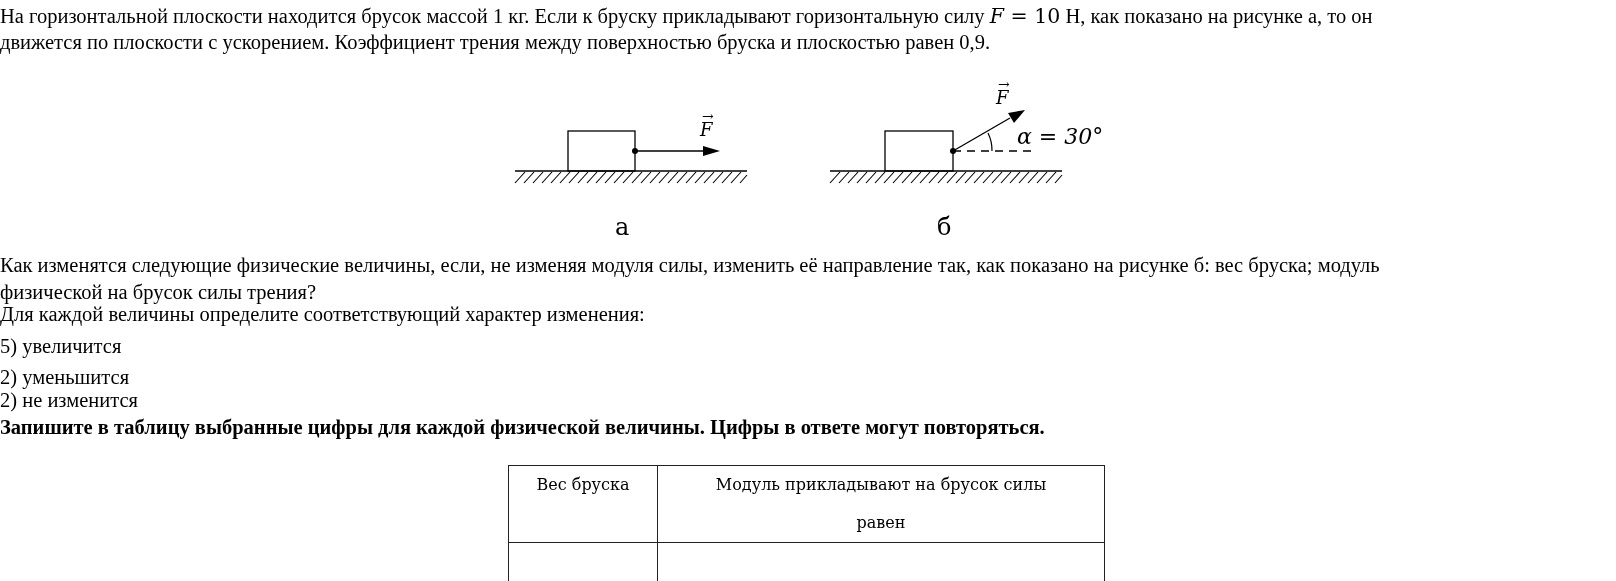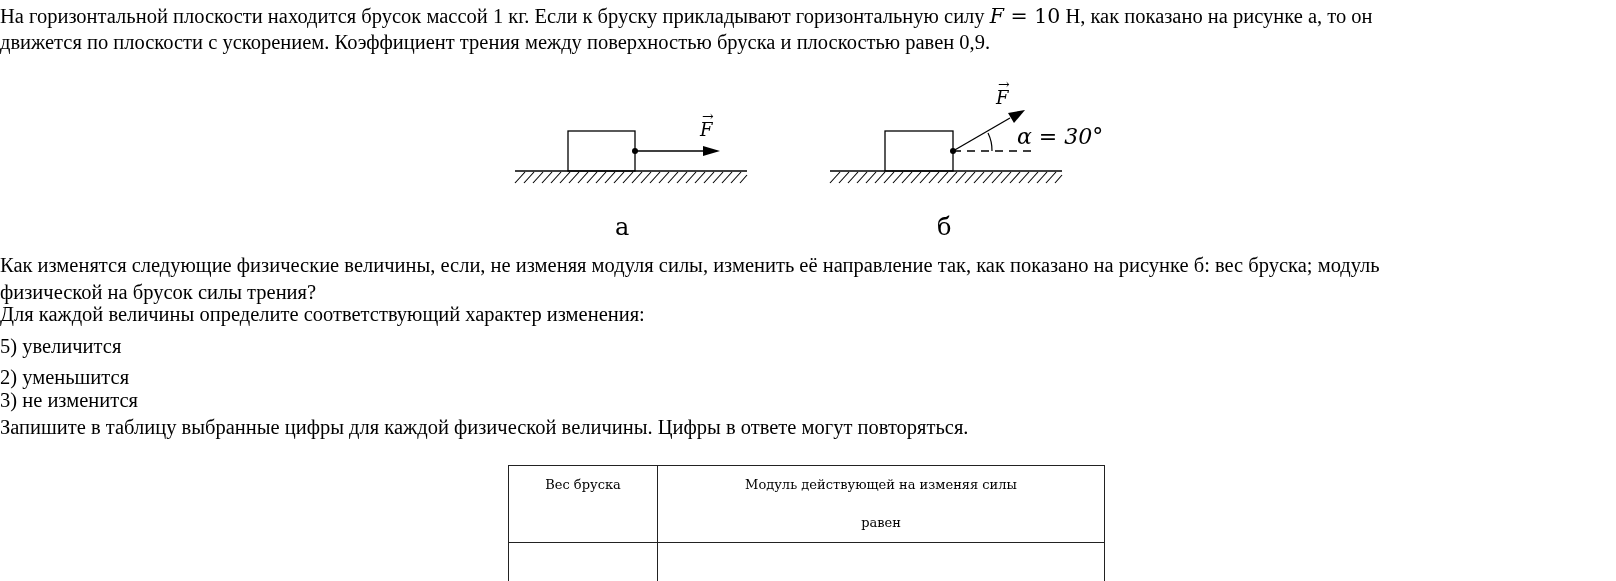--- a/index.html
+++ b/index.html
@@ -4,21 +4,21 @@
 <style>
   html, body { margin:0; padding:0; background:#ffffff; }
   body { width:1616px; height:581px; position:relative; overflow:hidden; color:#000;
          font-family:"Liberation Serif", serif; }
   .p { position:absolute; left:0; font-size:20.5px; line-height:26px; white-space:nowrap; margin:0; }
   .math { font-family:"DejaVu Serif", serif; font-style:italic; }
   .mathup { font-family:"DejaVu Serif", serif; font-style:normal; }
   .figure { position:absolute; }
   .caption { position:absolute; font-size:24px; font-family:"DejaVu Serif", serif; }
   table.answer { position:absolute; left:508px; top:465px; border-collapse:collapse;
-                 font-family:"DejaVu Serif", serif; font-size:13px; }
+                 font-family:"DejaVu Serif", serif; font-size:16px; }
   table.answer td { border:1.4px solid #222; text-align:center; vertical-align:top; padding:0 12px; line-height:38px; }
 </style>
 </head>
 <body>
 
 <p class="p" style="top:3px;"><span>На горизонтальной плоскости находится брусок массой 1 кг. Если к бруску прикладывают горизонтальную силу </span><span class="math">F</span><span class="mathup"> = 10</span><span> Н, как показано на рисунке а, то он</span></p>
 <p class="p" style="top:29px;">движется по плоскости с ускорением. Коэффициент трения между поверхностью бруска и плоскостью равен 0,9.</p>
 
 <svg class="figure" style="left:510px; top:100px;" width="250" height="90" viewBox="0 0 250 90">
   <rect x="58" y="31" width="67" height="40" fill="none" stroke="#000" stroke-width="1.3"></rect>
@@ -103,29 +103,29 @@
   <span class="math">F</span>
 </div>
 <div style="position:absolute; left:1010px; top:124px; font-family:'DejaVu Serif',serif; font-size:22px; font-style:italic;margin-left:7px;">α = 30°</div>
 <div class="caption" style="left:937px; top:213px;">б</div>
 
 <p class="p" style="top:252px;">Как изменятся следующие физические величины, если, не изменяя модуля силы, изменить её направление так, как показано на рисунке б: вес бруска; модуль</p>
 <p class="p" style="top:279px;">физической на брусок силы трения?</p>
 <p class="p" style="top:301px;">Для каждой величины определите соответствующий характер изменения:</p>
 <p class="p" style="top:333px;">5) увеличится</p>
 <p class="p" style="top:348px;margin-top:16px;">2) уменьшится</p>
-<p class="p" style="top:387px;">3) не изменится</p>
-<p class="p" style="top:414px;">Запишите в таблицу выбранные цифры для каждой физической величины. Цифры в ответе могут повторяться.</p>
+<p class="p" style="top:387px;">2) не изменится</p>
+<p class="p" style="top:414px;font-weight:bold;">Запишите в таблицу выбранные цифры для каждой физической величины. Цифры в ответе могут повторяться.</p>
 
 <table class="answer">
   <tbody>
       <tr>
     <td style="width:124px;">Вес бруска</td>
     <td style="width:422px;">
-      <span>Модуль действующей на изменяя силы</span><br>
+      <span>Модуль прикладывают на брусок силы</span><br>
       <span>равен</span>
     </td>
   </tr>
   <tr>
     <td style="height:38px;"></td>
     <td></td>
   </tr>
 </tbody>
   </table>
 

